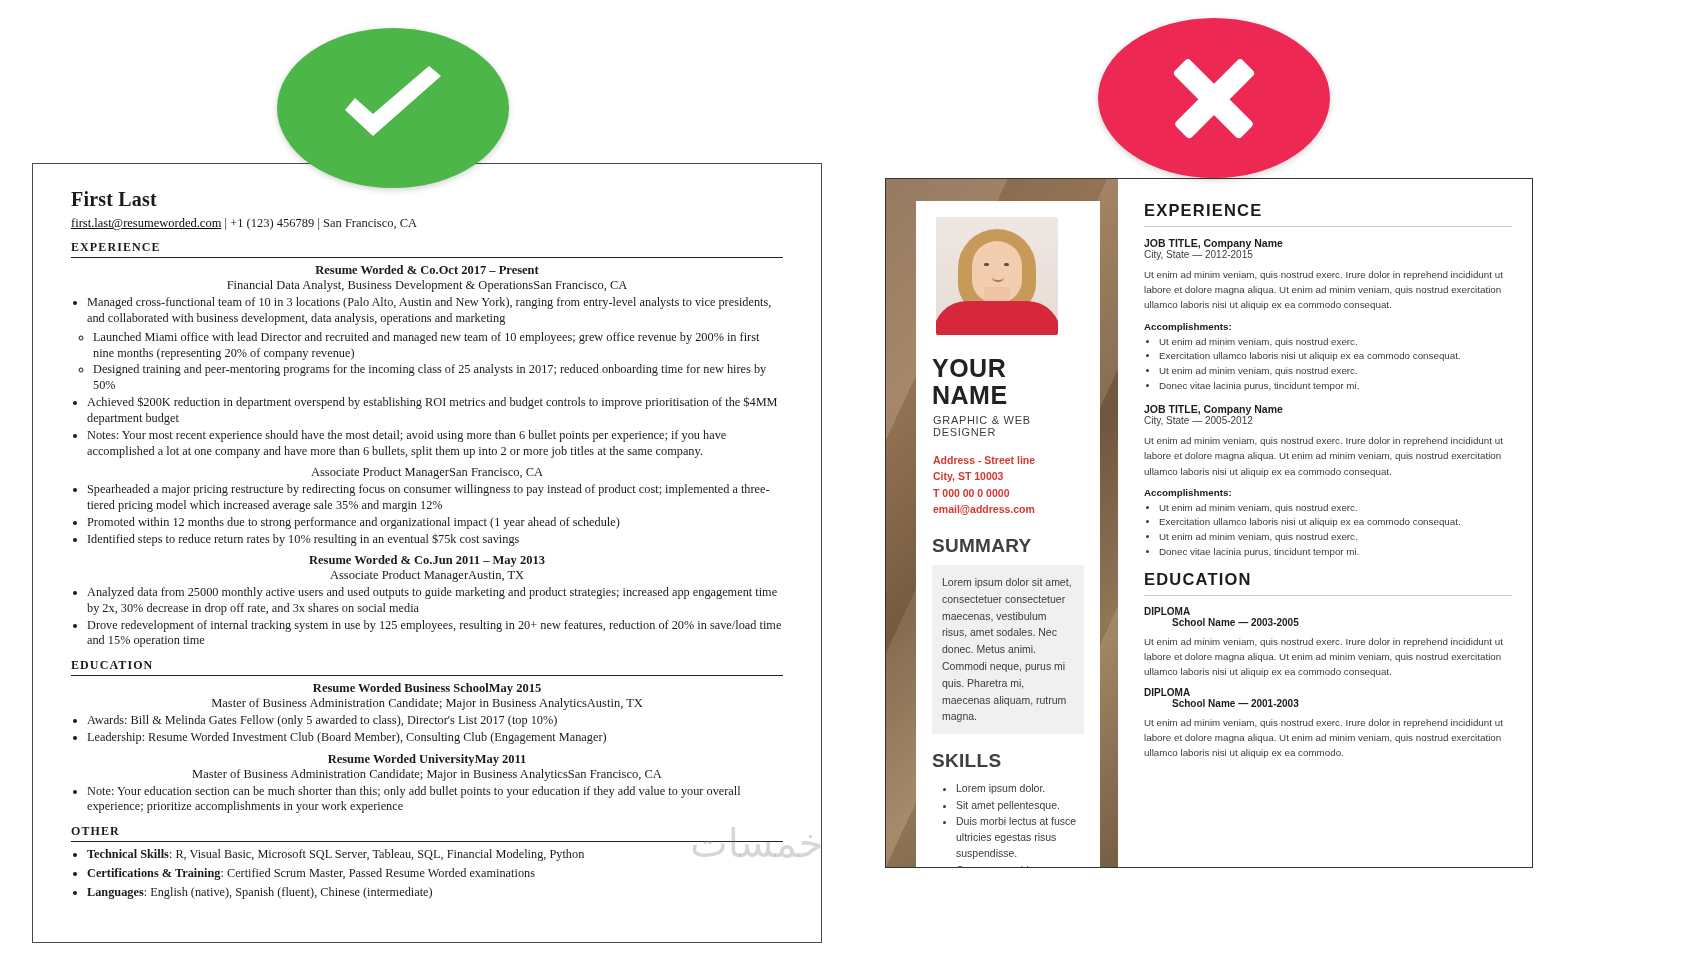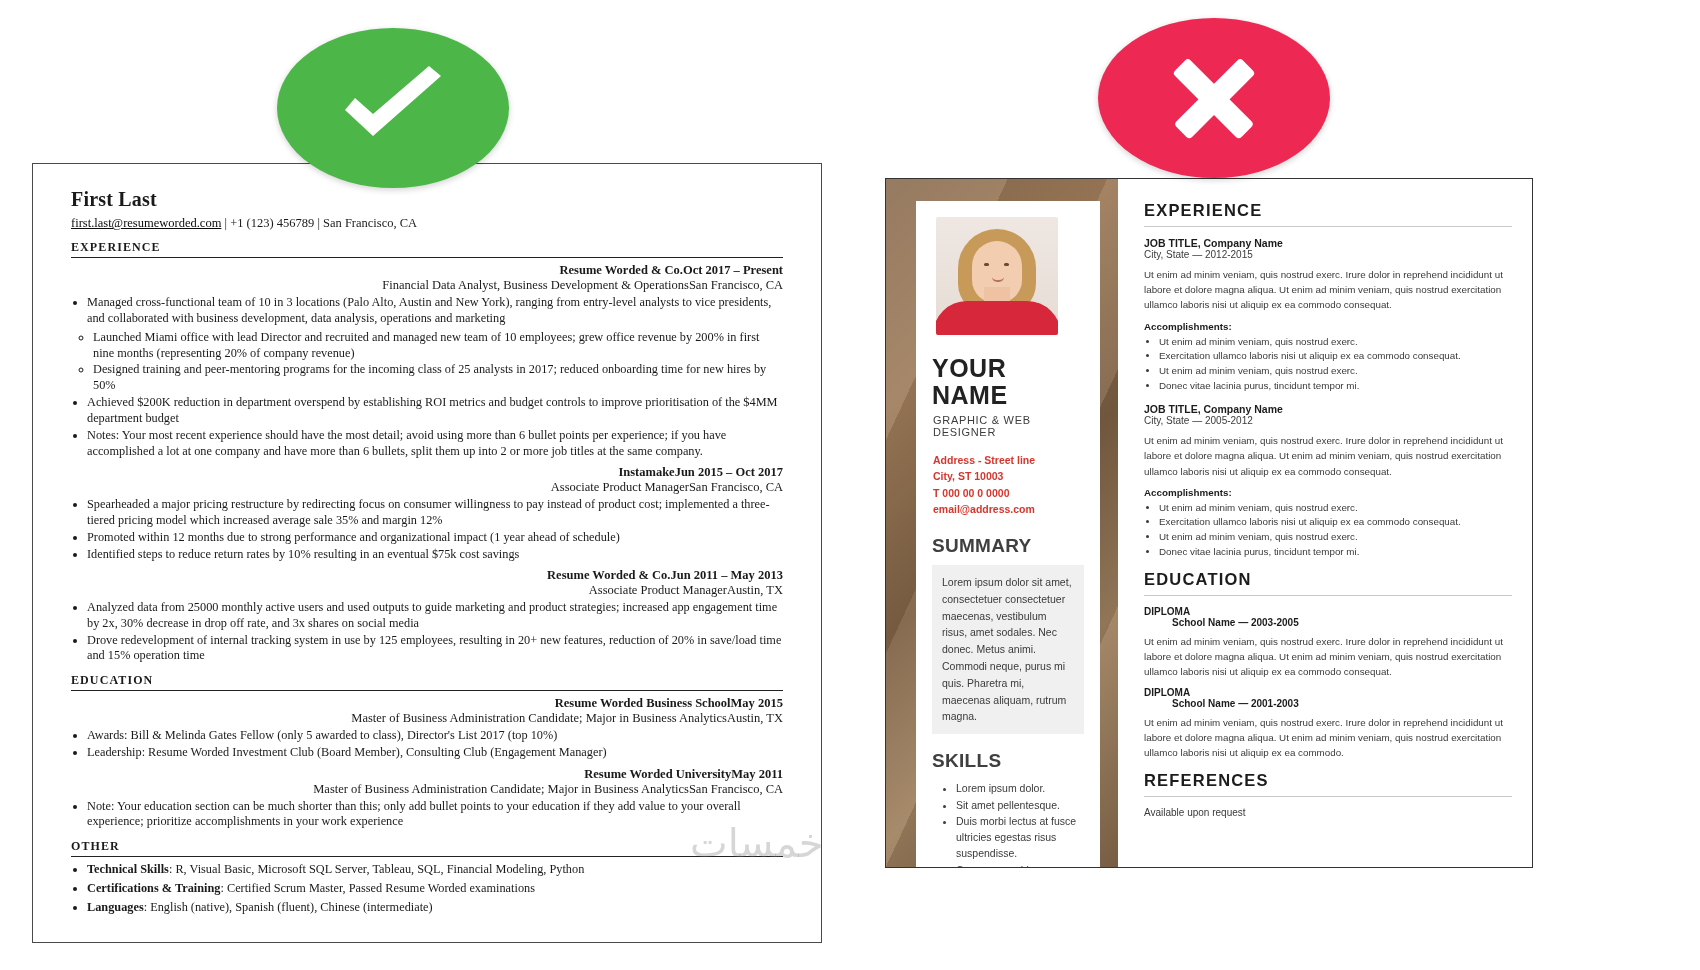--- a/index.html
+++ b/index.html
@@ -29,21 +29,21 @@
     margin: 0 0 5px 0;
   }
   .rg-contact { font-size: 12.5px; margin-bottom: 8px; }
   .rg-contact .lnk { color: #0b0b0b; text-decoration: underline; }
   .rg-sec {
     font-size: 12px; font-weight: bold; letter-spacing: 1.1px;
     text-transform: uppercase;
     border-bottom: 1.3px solid #222;
     padding-bottom: 2px; margin: 9px 0 5px 0;
   }
-  .rg-row { display: flex; justify-content: flex-end; align-items: baseline; }
+  .rg-row { display: flex; justify-content: center; align-items: baseline; }
   .rg-comp { font-size: 12.5px; font-weight: bold; }
   .rg-date { font-size: 12.5px; font-weight: bold; }
   .rg-title { font-size: 12.5px; }
   .rg-loc { font-size: 12.5px; }
   .rg-ul { margin: 2px 0 4px 0; padding-left: 16px; }
   .rg-ul li { font-size: 12.3px; line-height: 1.28; margin-bottom: 1px; }
   .rg-ul-sub { margin: 1px 0 1px 0; padding-left: 22px; list-style-type: circle; }
   .rg-ul-sub li { font-size: 12.3px; line-height: 1.28; }
   .rg-block { margin-bottom: 6px; }
   .rg-other li { margin-bottom: 3px; }
@@ -193,24 +193,20 @@
         <li>Designed training and peer-mentoring programs for the incoming class of 25 analysts in 2017; reduced onboarding time for new hires by 50%</li>
       </ul>
       <ul class="rg-ul">
         <li>Achieved $200K reduction in department overspend by establishing ROI metrics and budget controls to improve prioritisation of the $4MM department budget</li>
         <li>Notes: Your most recent experience should have the most detail; avoid using more than 6 bullet points per experience; if you have accomplished a lot at one company and have more than 6 bullets, split them up into 2 or more job titles at the same company.</li>
       </ul>
     </div>
 
     <div class="rg-block">
       <div class="rg-row">
-        <span class="rg-comp">Instamake</span>
-        <span class="rg-date">Jun 2015 – Oct 2017</span>
-      </div>
-      <div class="rg-row">
         <span class="rg-title">Associate Product Manager</span>
         <span class="rg-loc">San Francisco, CA</span>
       </div>
       <ul class="rg-ul">
         <li>Spearheaded a major pricing restructure by redirecting focus on consumer willingness to pay instead of product cost; implemented a three-tiered pricing model which increased average sale 35% and margin 12%</li>
         <li>Promoted within 12 months due to strong performance and organizational impact (1 year ahead of schedule)</li>
         <li>Identified steps to reduce return rates by 10% resulting in an eventual $75k cost savings</li>
       </ul>
     </div>
 
@@ -344,25 +340,20 @@
           <div class="rb-school">School Name — 2003-2005</div>
           <p class="rb-p">Ut enim ad minim veniam, quis nostrud exerc. Irure dolor in reprehend incididunt ut labore et dolore magna aliqua. Ut enim ad minim veniam, quis nostrud exercitation ullamco laboris nisi ut aliquip ex ea commodo consequat.</p>
         </div>
         <div>
           <div class="rb-dip">DIPLOMA</div>
           <div class="rb-school">School Name — 2001-2003</div>
           <p class="rb-p">Ut enim ad minim veniam, quis nostrud exerc. Irure dolor in reprehend incididunt ut labore et dolore magna aliqua. Ut enim ad minim veniam, quis nostrud exercitation ullamco laboris nisi ut aliquip ex ea commodo.</p>
         </div>
       </div>
 
-      <div class="rb-sec">
-        <div class="rb-sec-title">REFERENCES</div>
-        <div class="rb-rule"></div>
-        <div class="rb-ref">Available upon request</div>
-      </div>
     </div>
   </div>
 
   <div class="badge badge-good">
     <svg class="check-svg" width="120" height="84" viewBox="0 0 120 84">
       <path d="M12 44 L40 70 L108 10 L96 0 L40 48 L22 32 Z" fill="#ffffff"></path>
     </svg>
   </div>
 
   <div class="badge badge-bad">

